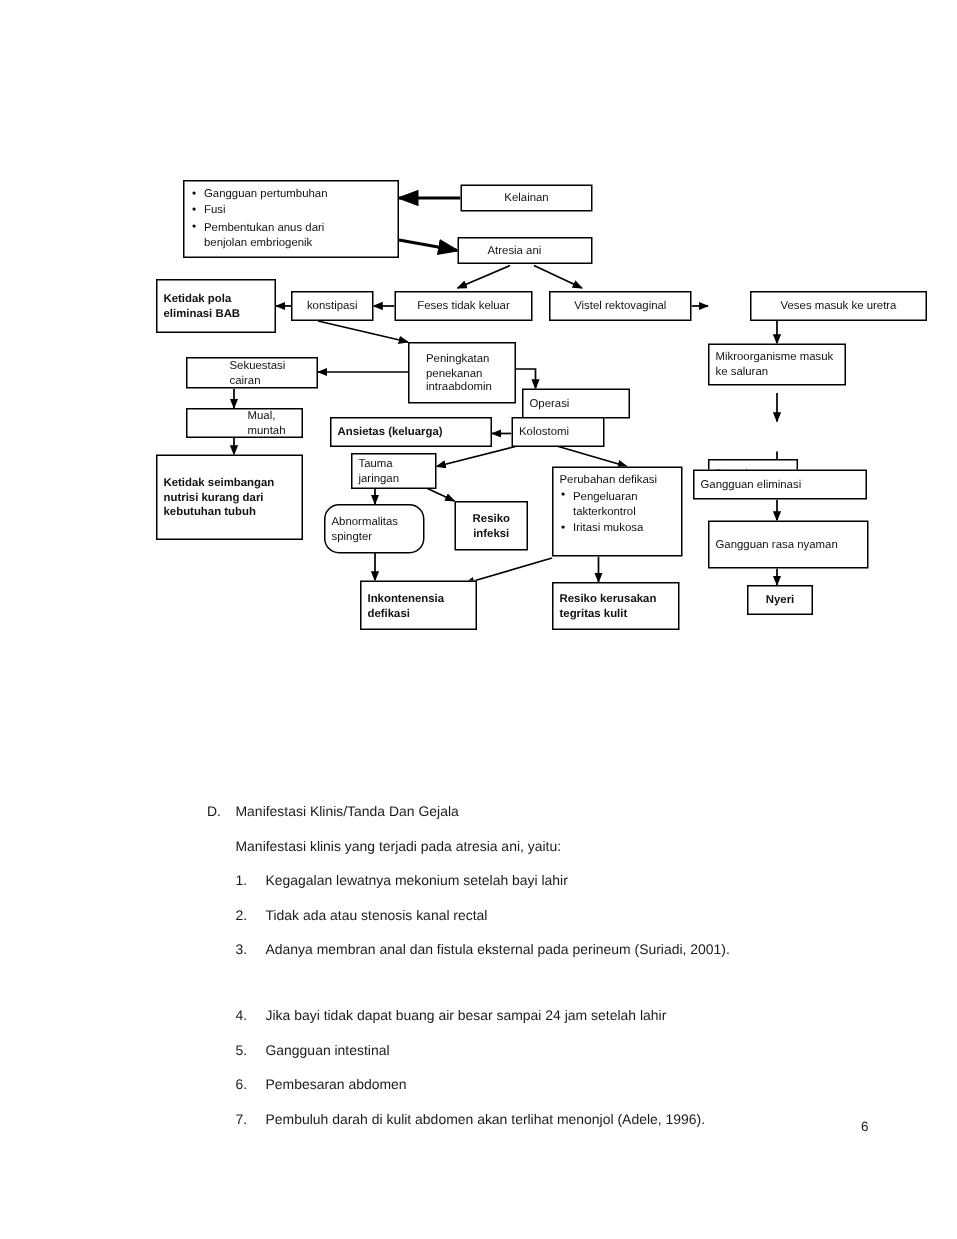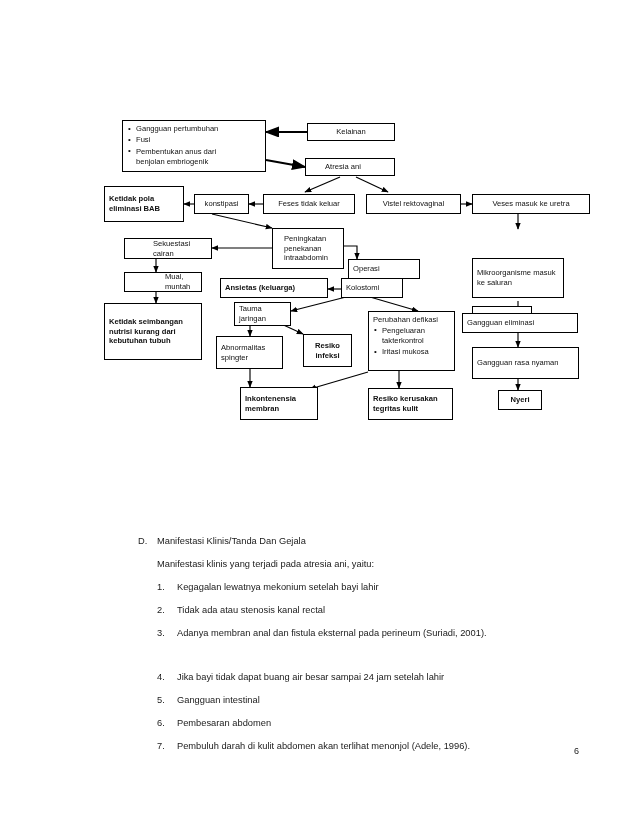--- a/index.html
+++ b/index.html
@@ -147,25 +147,25 @@
     </div>
 
     <div class="node center" style="left:263px;top:194px;width:92px;height:20px;">
       <span>Feses tidak keluar</span>
     </div>
 
     <div class="node center" style="left:366px;top:194px;width:95px;height:20px;">
       <span>Vistel rektovaginal</span>
     </div>
 
-    <div class="node center" style="left:472px;top:194px;width:118px;height:20px;">
+    <div class="node center" style="left:500px;top:194px;width:118px;height:20px;">
       <span>Veses masuk ke uretra</span>
     </div>
 
-    <div class="node" style="left:472px;top:229px;width:92px;height:40px;margin-top:29px;">
+    <div class="node" style="left:472px;top:229px;width:92px;height:28px;">
       <span>Mikroorganisme masuk ke saluran</span>
     </div>
 
     <div class="node" style="left:472px;top:281px;width:60px;height:20px;margin-top:25px;">
       <span>Dysuria</span>
     </div>
 
     <div class="node" style="left:462px;top:313px;width:116px;height:20px;">
       <span>Gangguan eliminasi</span>
     </div>
@@ -203,30 +203,30 @@
     </div>
 
     <div class="node bold" style="left:220px;top:278px;width:108px;height:20px;">
       <span>Ansietas (keluarga)</span>
     </div>
 
     <div class="node" style="left:234px;top:302px;width:57px;height:24px;">
       <span>Tauma jaringan</span>
     </div>
 
-    <div class="node" style="left:216px;top:336px;width:67px;height:33px;">
+    <div class="node" style="left:216px;top:336px;width:67px;height:33px;border-radius:10px;">
       <span>Abnormalitas spingter</span>
     </div>
 
     <div class="node bold-center" style="left:303px;top:334px;width:49px;height:33px;">
       <span>Resiko infeksi</span>
     </div>
 
     <div class="node bold" style="left:240px;top:387px;width:78px;height:33px;">
-      <span>Inkontenensia membran</span>
+      <span>Inkontenensia defikasi</span>
     </div>
 
     <div class="node" style="left:368px;top:311px;width:87px;height:60px;justify-content:flex-start;">
       <div style="margin-bottom:1px;">Perubahan defikasi</div>
       <ul>
         <li>Pengeluaran takterkontrol</li>
         <li>Iritasi mukosa</li>
       </ul>
     </div>
 

